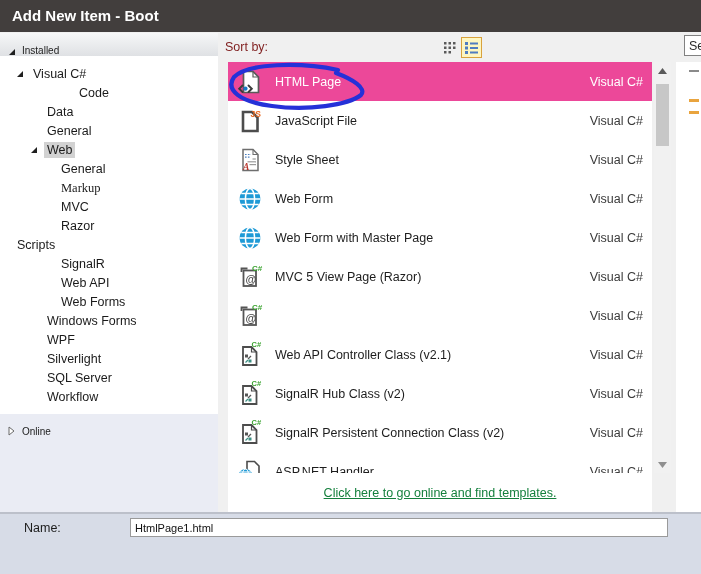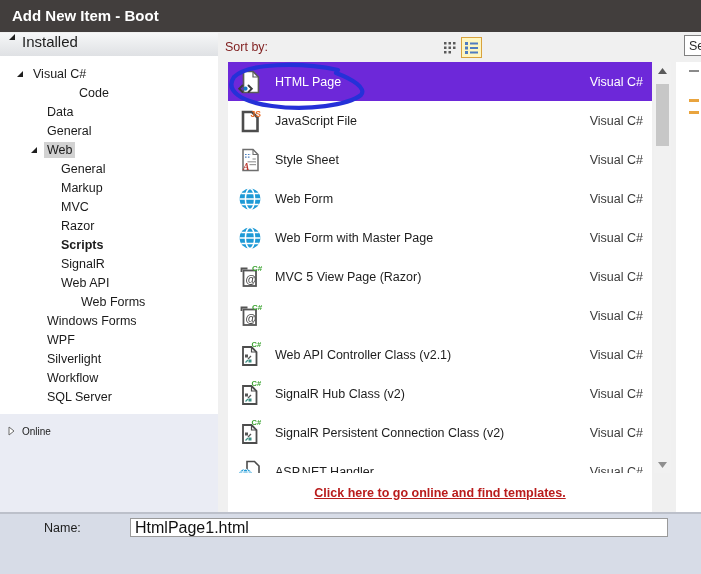--- a/index.html
+++ b/index.html
@@ -7,22 +7,22 @@
     position:relative;width:701px;height:574px;overflow:hidden;
     background:#f0f0f0;font-family:"Liberation Sans", sans-serif;
     -webkit-font-smoothing:antialiased;
   }
   .abs{position:absolute;}
   
   .titlebar{left:0;top:0;width:701px;height:32px;background:#423e3d;color:#fff;
     font-size:15px;font-weight:bold;line-height:32px;padding-left:12px;box-sizing:border-box;}
   
   .installed-header{left:0;top:33px;width:218px;height:23px;
-    background:linear-gradient(#f6f7f8,#dfe1e4);display:flex;align-items:flex-start;
-    font-size:15px;color:#1c1c1c;}
+    background:linear-gradient(#f6f7f8,#dfe1e4);display:flex;align-items:flex-end;
+    font-size:10px;color:#1c1c1c;}
   .installed-header .marker{margin-left:8px;width:12px;display:flex;}
   .installed-header .hlabel{margin-left:2px;}
   .tree-area{left:0;top:56px;width:218px;height:358px;background:#fff;padding-top:8px;box-sizing:border-box;}
   .tree-row{height:19px;display:flex;align-items:center;font-size:12.5px;color:#1a1a1a;cursor:default;}
   .tree-row .marker{width:14px;display:flex;align-items:center;}
   .tree-label{padding:0 3px;line-height:16px;}
   .tree-label.sel{background:#d2d2d2;}
   .online-section{left:0;top:414px;width:218px;height:98px;background:#eaecf4;}
   .online-header{height:26px;display:flex;align-items:center;margin-top:4px;font-size:10px;color:#1a1a1a;}
   .online-header .marker{margin-left:8px;width:12px;display:flex;}
@@ -38,41 +38,41 @@
   .view-btn.list{left:243px;background:#fdf6c1;border:1px solid #d9a23c;top:5px;width:21px;height:21px;box-sizing:border-box;}
   .search-box{left:684px;top:35px;width:95px;height:21px;background:#fff;border:1px solid #818181;
     font-size:12.5px;padding:0 0 0 4px;box-sizing:border-box;color:#2b2b2b;font-family:"Liberation Sans",sans-serif;}
   
   .list-panel{left:228px;top:62px;width:424px;height:450px;background:#fff;}
   .list-viewport{height:411px;overflow:hidden;}
   .list-row{height:39px;display:flex;align-items:center;font-size:12.5px;color:#1d1d1d;cursor:default;}
   .list-row .t-icon{width:26px;height:26px;margin-left:9px;flex:0 0 26px;}
   .list-row .t-name{margin-left:12px;white-space:nowrap;}
   .list-row .t-lang{margin-left:auto;margin-right:9px;color:#3a3a3a;}
-  .list-row.selected{background:#6d28d9;color:#fff;}
+  .list-row.selected{background:#ec4899;color:#fff;}
   .list-row.selected .t-lang{color:#fff;}
   .link-row{height:39px;display:flex;align-items:center;justify-content:center;}
-  .online-link{color:#b91c1c;text-decoration:underline;font-size:12.5px;cursor:pointer;font-weight:bold;}
+  .online-link{color:#15803d;text-decoration:underline;font-size:12.5px;cursor:pointer;}
   
   .scrollbar{left:654px;top:62px;width:17px;height:411px;background:#f1f1f1;}
   .sb-up{position:absolute;left:0;top:2px;width:17px;height:13px;display:flex;align-items:center;justify-content:center;}
   .sb-down{position:absolute;left:0;bottom:2px;width:17px;height:13px;display:flex;align-items:center;justify-content:center;}
   .sb-thumb{position:absolute;left:2px;top:22px;width:13px;height:62px;background:#c7c7c7;}
   
   .right-pane{left:676px;top:62px;width:25px;height:450px;background:#fff;}
   .frag{position:absolute;left:13px;}
   .frag.f1{top:8px;width:10px;height:2px;background:#8a8a8a;}
   .frag.f2{top:37px;width:10px;height:3px;background:#e9a43e;}
   .frag.f3{top:49px;width:10px;height:3px;background:#e9a43e;}
   
   .separator{left:0;top:512px;width:701px;height:2px;background:#bcc0ca;}
   .footer{left:0;top:514px;width:701px;height:60px;background:#d7dce7;}
-  .name-label{position:absolute;left:24px;top:7px;font-size:12.5px;color:#1c1c1c;margin-left:20px;}
+  .name-label{position:absolute;left:24px;top:7px;font-size:12.5px;color:#1c1c1c;}
   .name-input{position:absolute;left:130px;top:4px;width:528px;height:17px;background:#fff;
-    border:1px solid #9a9a9a;font-size:16px;padding:0 4px;box-sizing:content-box;
+    border:1px solid #9a9a9a;font-size:11px;padding:0 4px;box-sizing:content-box;
     font-family:"Liberation Sans",sans-serif;color:#111;}
   
   .annotation{left:215px;top:52px;width:170px;height:68px;pointer-events:none;z-index:50;}
   svg{display:block;}
 </style>
 </head>
 <body>
 
 <div class="abs titlebar">
   <span>Add New Item - Boot</span>
@@ -113,67 +113,67 @@
         <svg width="8" height="8" viewBox="0 0 8 8">
           <polygon points="7,1 7,7 1,7" fill="#1f1f1f"></polygon>
         </svg>
       </span>
       <span class="tree-label sel">Web</span>
     </div>
     <div class="tree-row" style="padding-left: 44px;">
       <span class="marker"></span>
       <span class="tree-label">General</span>
     </div>
-    <div class="tree-row" style="padding-left: 44px;">
+    <div class="tree-row" style="padding-left: 44px; font-family: Liberation Serif, serif;">
       <span class="marker"></span>
       <span class="tree-label">Markup</span>
     </div>
     <div class="tree-row" style="padding-left: 44px;">
       <span class="marker"></span>
       <span class="tree-label">MVC</span>
     </div>
     <div class="tree-row" style="padding-left: 44px;">
       <span class="marker"></span>
       <span class="tree-label">Razor</span>
     </div>
-    <div class="tree-row" style="padding-left: 44px; font-weight: bold;">
+    <div class="tree-row" style="">
       <span class="marker"></span>
       <span class="tree-label">Scripts</span>
     </div>
     <div class="tree-row" style="padding-left: 44px;">
       <span class="marker"></span>
       <span class="tree-label">SignalR</span>
     </div>
     <div class="tree-row" style="padding-left: 44px;">
       <span class="marker"></span>
       <span class="tree-label">Web API</span>
     </div>
-    <div class="tree-row" style="padding-left: 64px;">
+    <div class="tree-row" style="padding-left: 44px;">
       <span class="marker"></span>
       <span class="tree-label">Web Forms</span>
     </div>
     <div class="tree-row" style="padding-left: 30px;">
       <span class="marker"></span>
       <span class="tree-label">Windows Forms</span>
     </div>
     <div class="tree-row" style="padding-left: 30px;">
       <span class="marker"></span>
       <span class="tree-label">WPF</span>
     </div>
     <div class="tree-row" style="padding-left: 30px;">
       <span class="marker"></span>
       <span class="tree-label">Silverlight</span>
     </div>
     <div class="tree-row" style="padding-left: 30px;">
       <span class="marker"></span>
+      <span class="tree-label">SQL Server</span>
+    </div>
+    <div class="tree-row" style="padding-left: 30px;">
+      <span class="marker"></span>
       <span class="tree-label">Workflow</span>
-    </div>
-    <div class="tree-row" style="padding-left: 30px;">
-      <span class="marker"></span>
-      <span class="tree-label">SQL Server</span>
     </div>
   </div>
 
 <div class="abs online-section">
   <div class="online-header">
     <span class="marker">
       <svg width="8" height="10" viewBox="0 0 8 10">
           <polygon points="1,1 6,5 1,9" fill="#fff" stroke="#6a6a6a" stroke-width="1"></polygon>
         </svg>
     </span>

